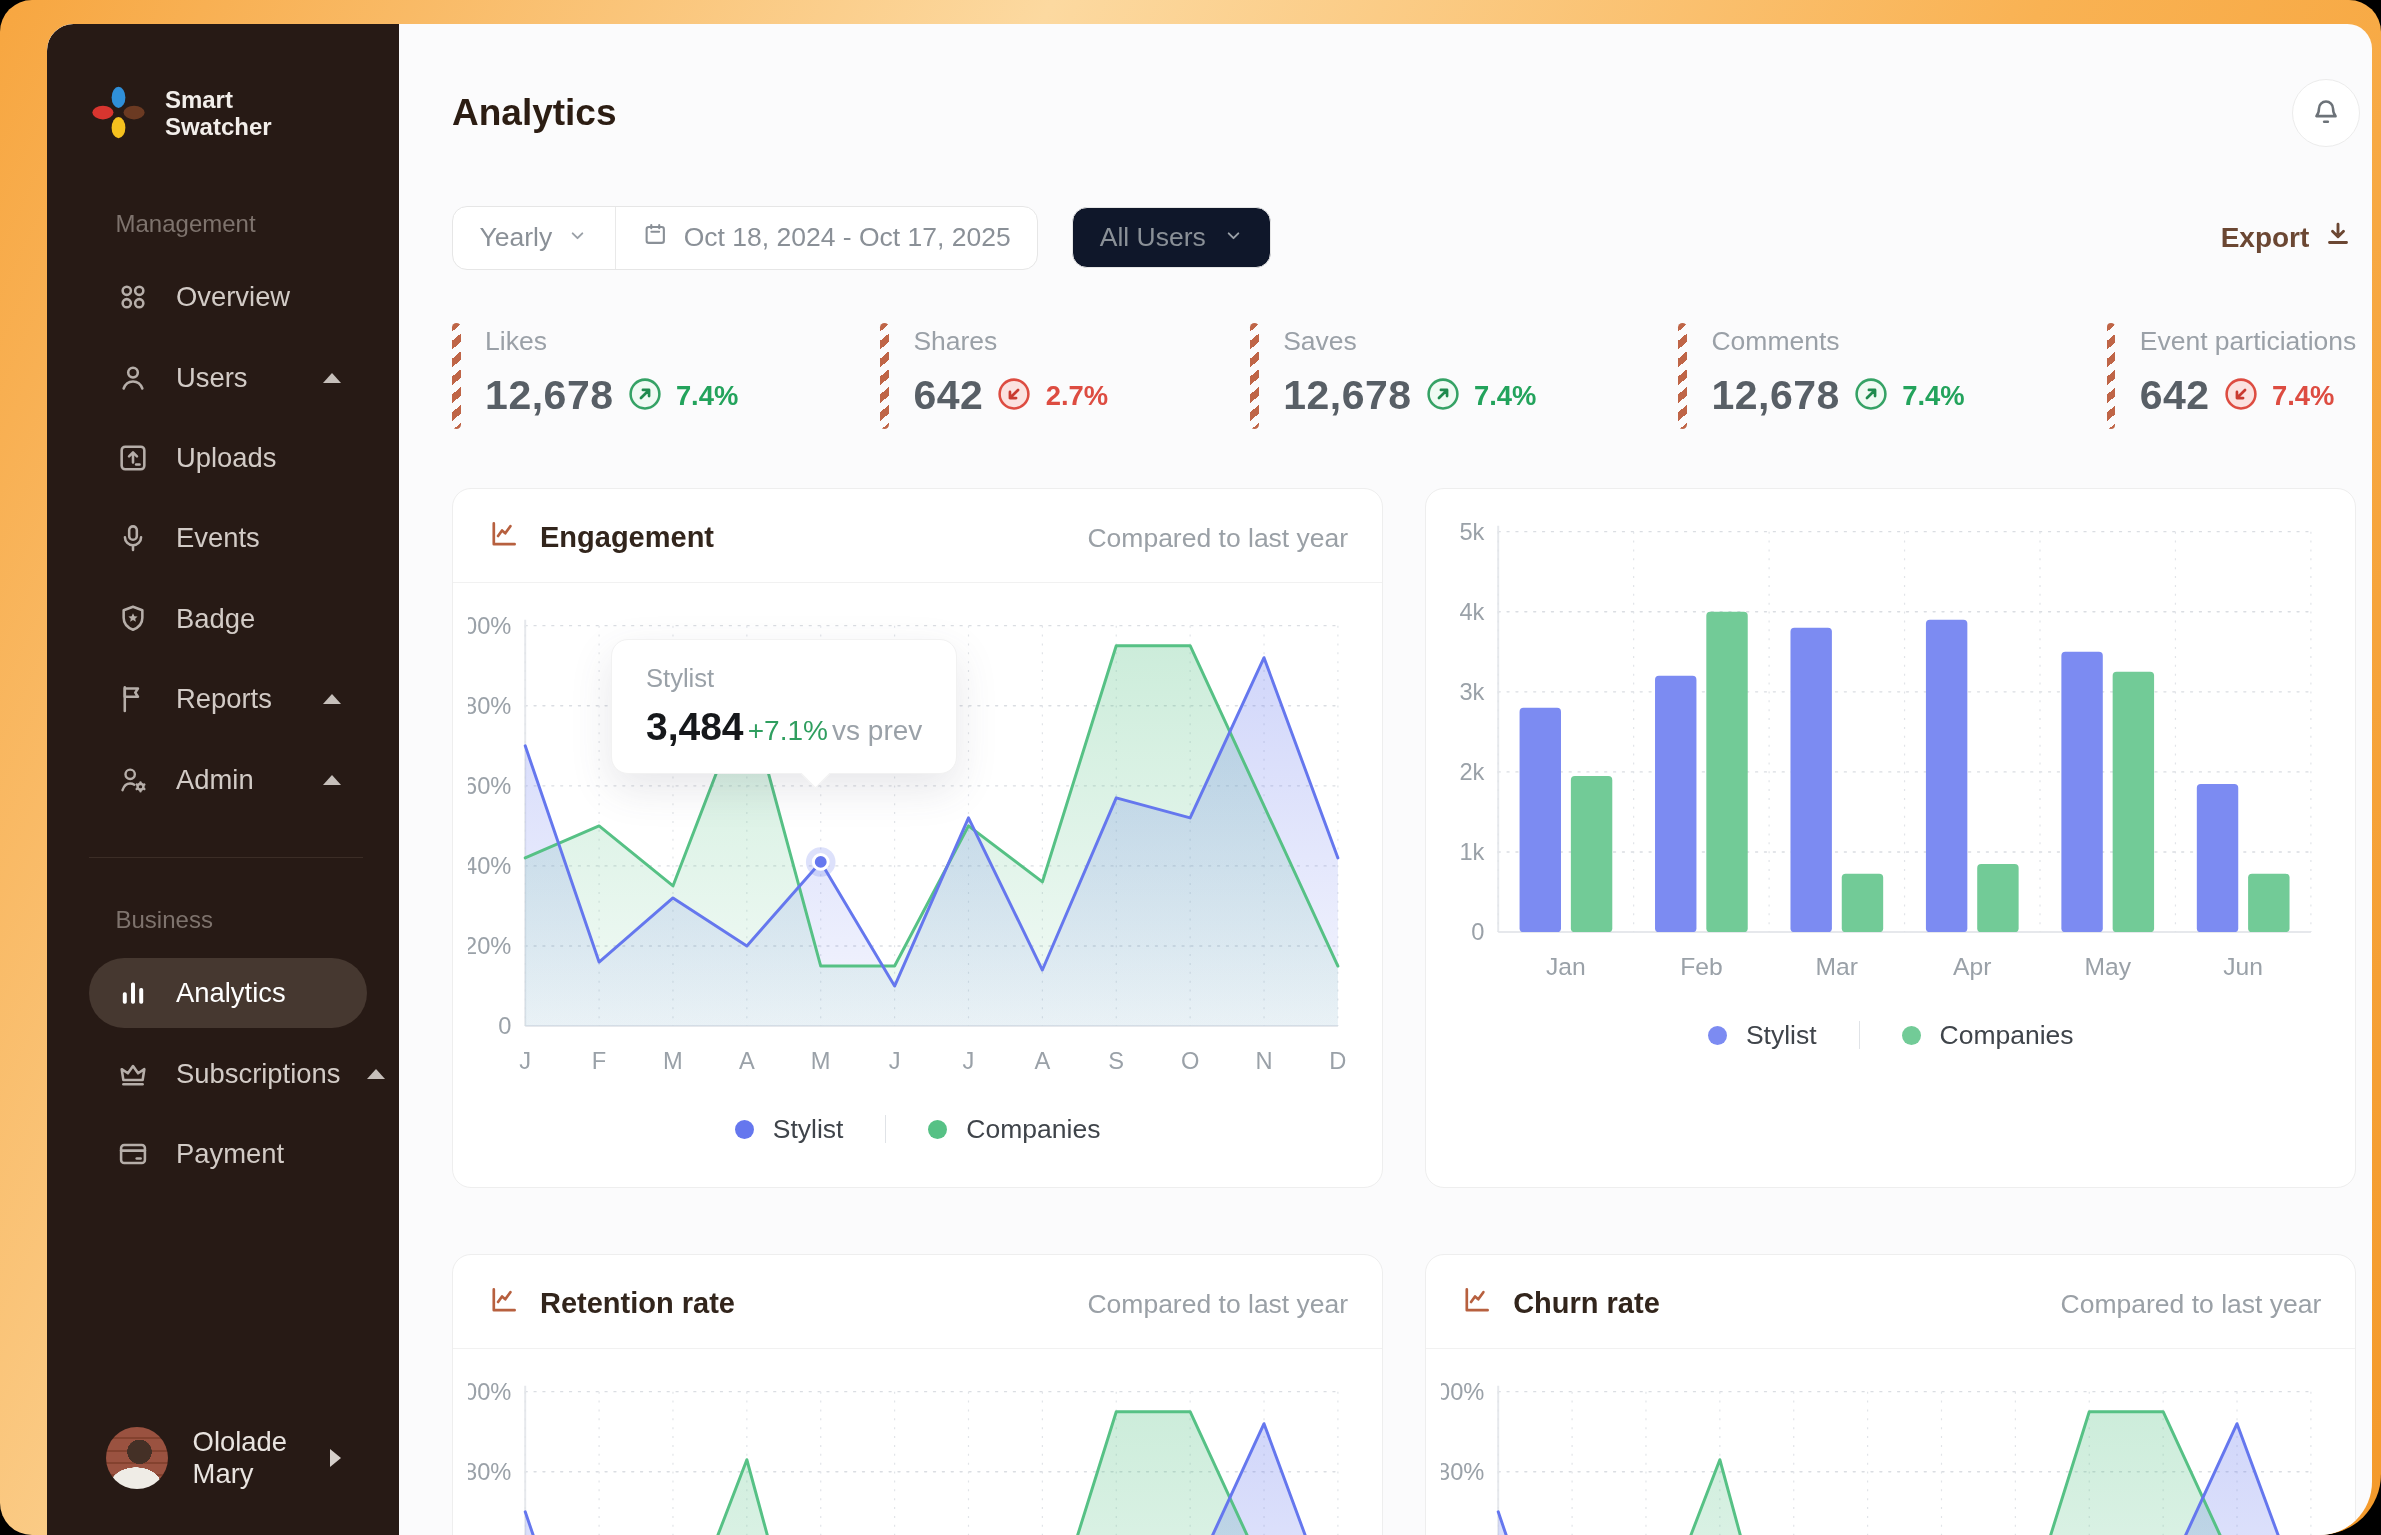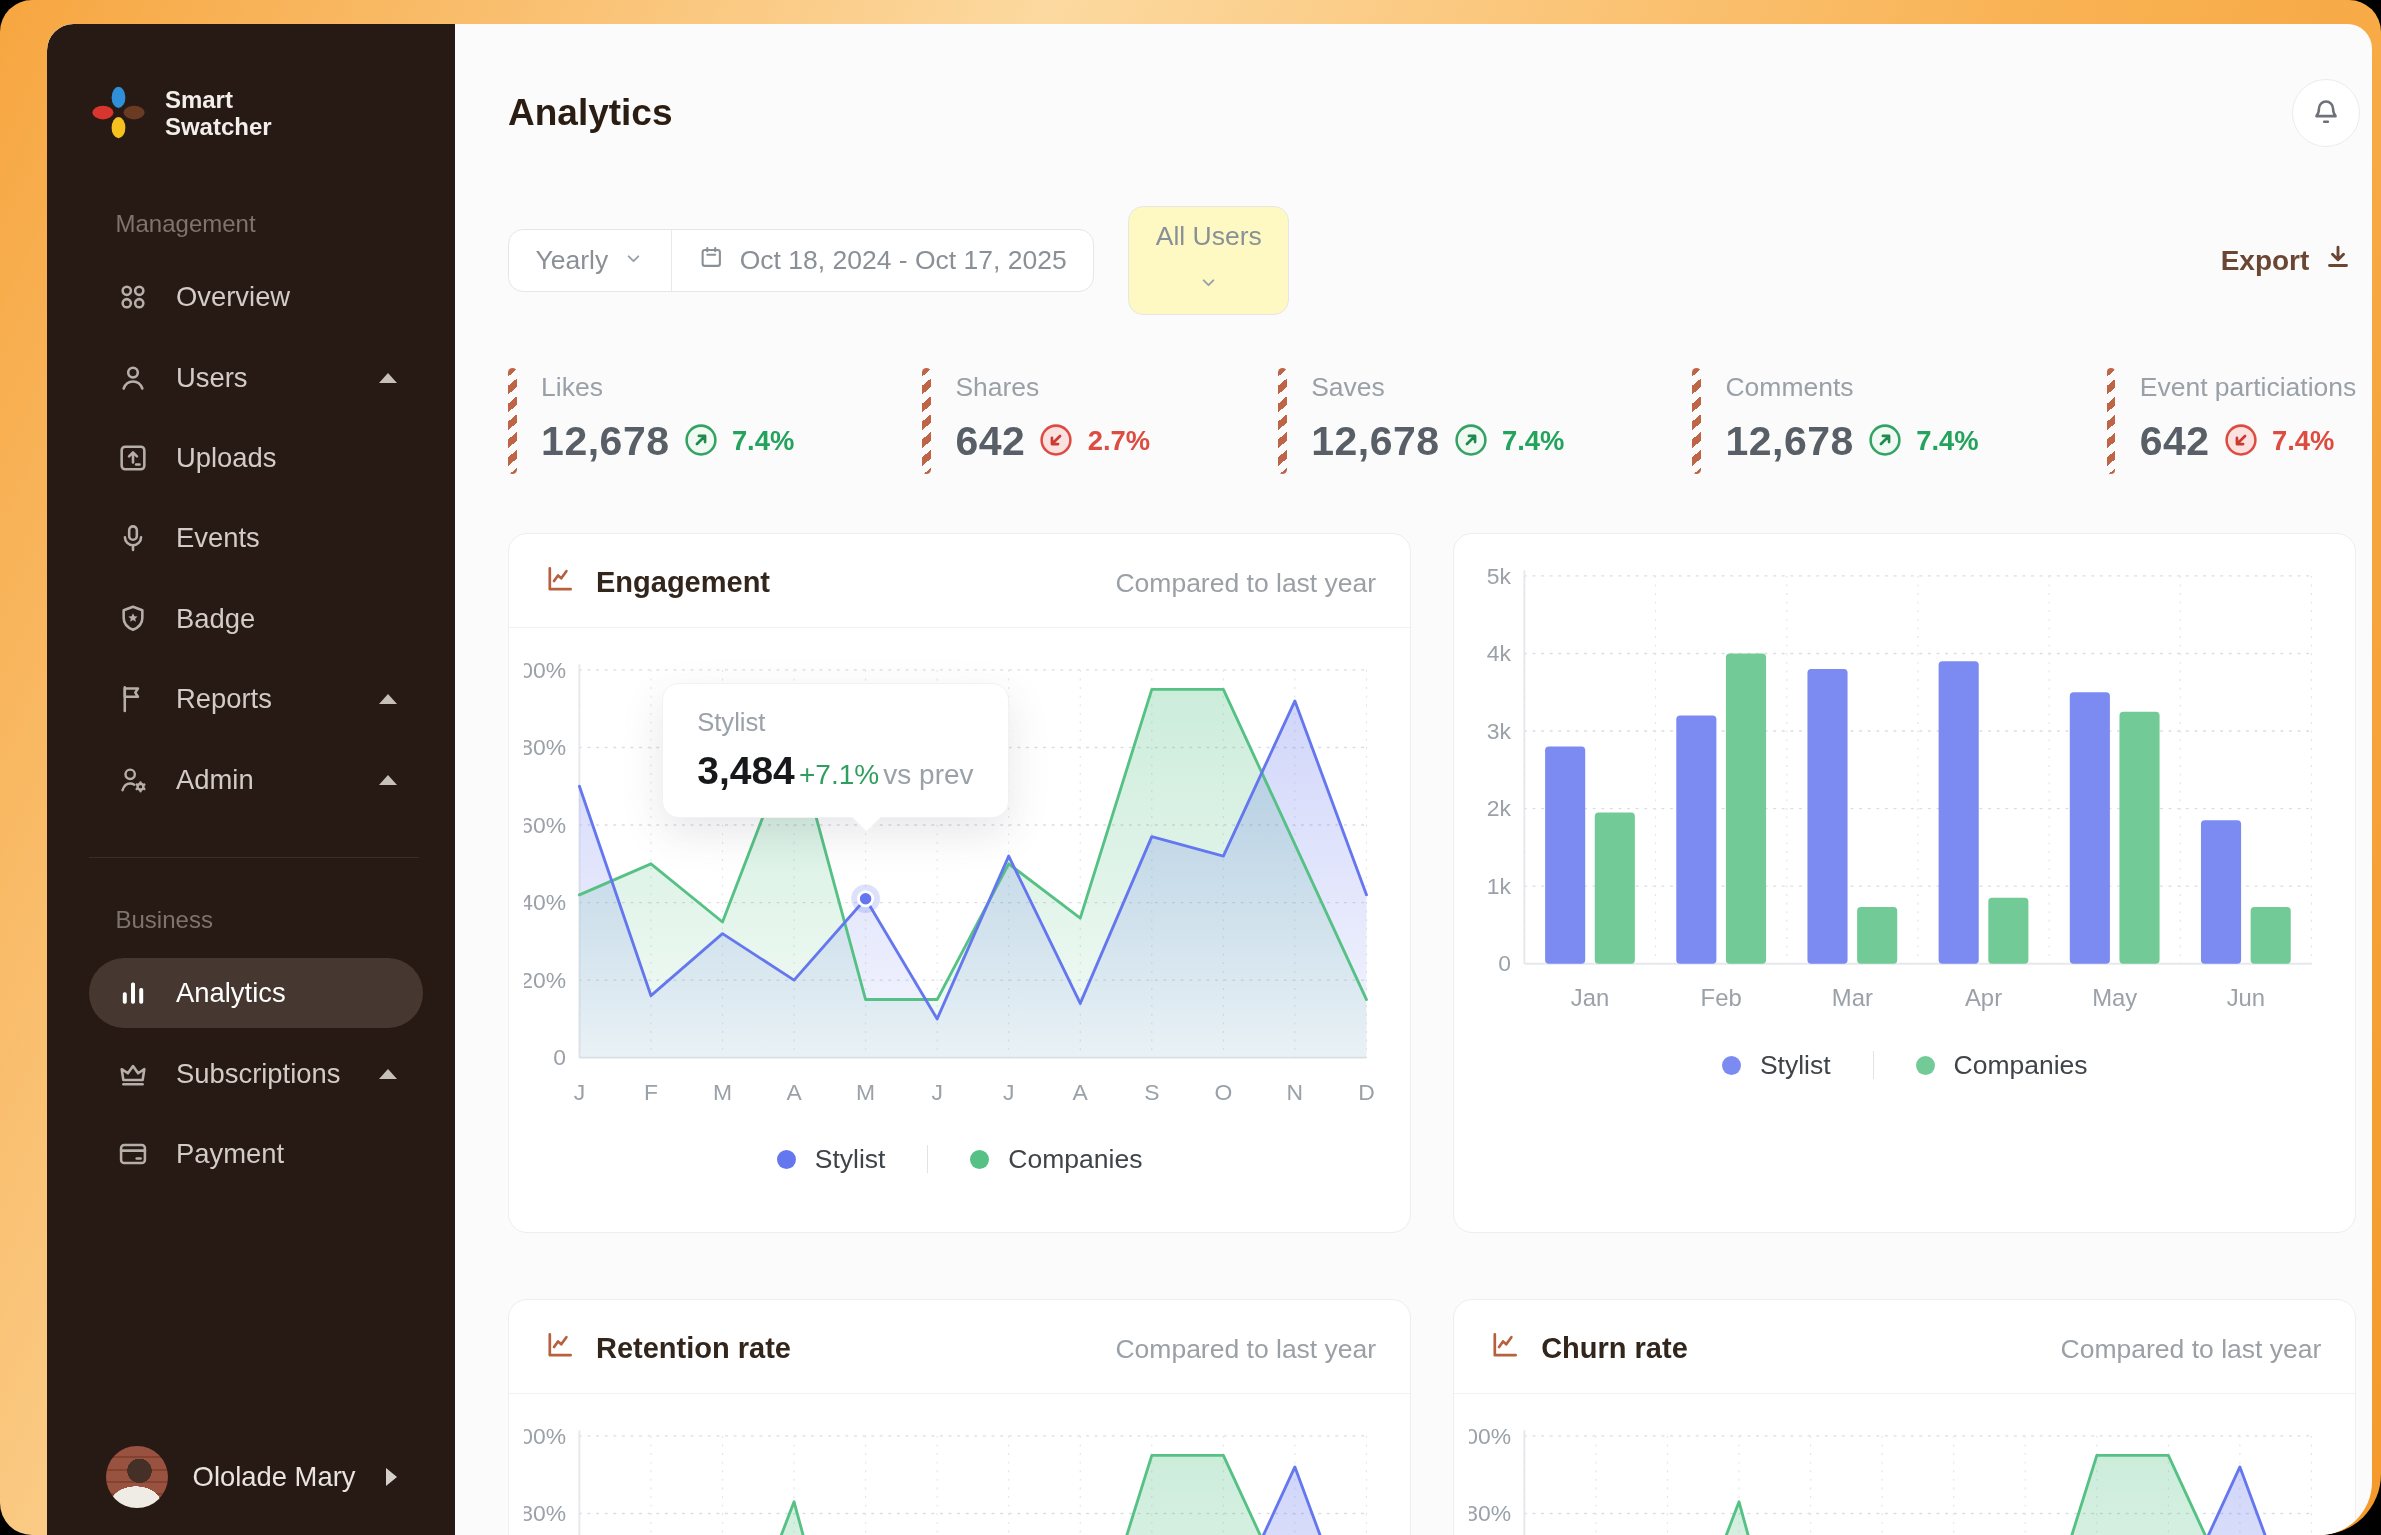--- a/index.html
+++ b/index.html
@@ -1,21 +1,21 @@
 <!DOCTYPE html>
 <html style="font-size:15px"><head>
 <meta charset="utf-8">
 <style>
   * { margin:0; padding:0; box-sizing:border-box; }
   html,body { width:2382px; height:1536px; overflow:hidden; background:#000; font-family:"Liberation Sans",sans-serif; }
   .frame { position:absolute; inset:0; background:linear-gradient(115deg,#f7a640 0%,#fcd9a0 34%,#f9b253 66%,#f49a2b 100%); border-radius:32px 32px 61px 32px; }
   .window { position:absolute; left:47px; top:24px; right:9.5px; bottom:0; background:#fbfbfc; border-radius:26.5px 24.6px 53px 0; display:flex; overflow:hidden; }
 
   
-  .sidebar { width:408px; flex:none; background:#271a15; border-radius:26.5px 0 0 0; display:flex; flex-direction:column; padding:61px 32px 27px 42px; }
+  .sidebar { width:352px; flex:none; background:#271a15; border-radius:26.5px 0 0 0; display:flex; flex-direction:column; padding:61px 32px 45px 42px; }
   .brand { display:flex; align-items:center; gap:19px; margin-bottom:61px; padding-left:1.9px; }
   .brand-name { color:#f2eeea; font-size:24px; font-weight:700; line-height:1.12; }
   .section-label { color:#7e736d; font-size:24px; margin:5.7px 0 24.6px 26.5px; }
   .nav-item { display:flex; align-items:center; gap:26.5px; padding:18px 26.5px; border-radius:945px; font-size:27.4px; color:#d2cbc6; margin-bottom:10.4px; cursor:pointer; }
   .nav-item .nicon { width:34px; height:34px; color:#b6aea9; flex:none; }
   .nav-item.active { background:#463830; color:#fff; }
   .nav-item.active .nicon { color:#fff; }
   .caret-up { width:0; height:0; border-left:9.5px solid transparent; border-right:9.5px solid transparent; border-bottom:10.4px solid #c6bfba; margin-left:auto; }
   .side-divider { height:0.9px; background:#3b2d26; margin:32px 3.8px 42px 0; }
   .user-row { margin-top:auto; display:flex; align-items:center; gap:24.6px; padding-left:17px; }
@@ -32,21 +32,21 @@
   .topbar { display:flex; align-items:center; }
   .page-title { font-size:37px; font-weight:700; color:#2c1d13; }
   .topbar-right { margin-left:auto; display:flex; align-items:center; gap:21px; }
   .icon-btn { width:68px; height:68px; border-radius:50%; background:#fff; border:0.9px solid #ececec; display:flex; align-items:center; justify-content:center; cursor:pointer; }
   .account-pill { display:flex; align-items:center; gap:15px; background:#fff; border:0.9px solid #e9e9e9; border-radius:945px; padding:13.2px 28px 13.2px 21px; font-size:28px; color:#4b5158; cursor:pointer; }
 
   .filters { margin-top:59px; display:flex; align-items:center; }
   .filter-combo { display:inline-flex; align-items:stretch; background:#fff; border:0.9px solid #e6e6e6; border-radius:15px; overflow:hidden; }
   .combo-seg { display:flex; align-items:center; gap:15px; padding:14px 26.5px; font-size:26.5px; color:#8a9097; cursor:pointer; }
   .combo-seg + .combo-seg { border-left:0.9px solid #e9e9e9; }
-  .pill-select { display:inline-flex; align-items:center; gap:17px; background:#fef9c3; border:0.9px solid #e6e6e6; border-radius:15px; padding:14px 26.5px; font-size:26.5px; color:#8a9097; margin-left:34px; cursor:pointer;flex-direction:column; }
+  .pill-select { display:inline-flex; align-items:center; gap:17px; background:#0f172a; border:0.9px solid #e6e6e6; border-radius:15px; padding:14px 26.5px; font-size:26.5px; color:#8a9097; margin-left:34px; cursor:pointer; }
   .export-btn { margin-left:auto; display:flex; align-items:center; gap:13.2px; color:#6b4733; font-size:28px; font-weight:600; cursor:pointer; padding-right:7.6px; }
 
   
   .stats { margin-top:53px; display:flex; justify-content:space-between; padding-right:3.8px; }
   .stat { display:flex; gap:24.6px; }
   .stripe { width:8.5px; height:106px; border-radius:5.7px; background:repeating-linear-gradient(140deg,#bf6547 0 6.6px,transparent 6.6px 13.7px); flex:none; }
   .stat-label { font-size:26.5px; color:#9aa0a7; margin:3.8px 0 15px; white-space:nowrap; }
   .stat-line { display:flex; align-items:center; gap:13.2px; }
   .stat-value { font-size:41px; font-weight:700; color:#585f66; letter-spacing:0.5px; }
   .pct { font-size:27.4px; font-weight:600; }

